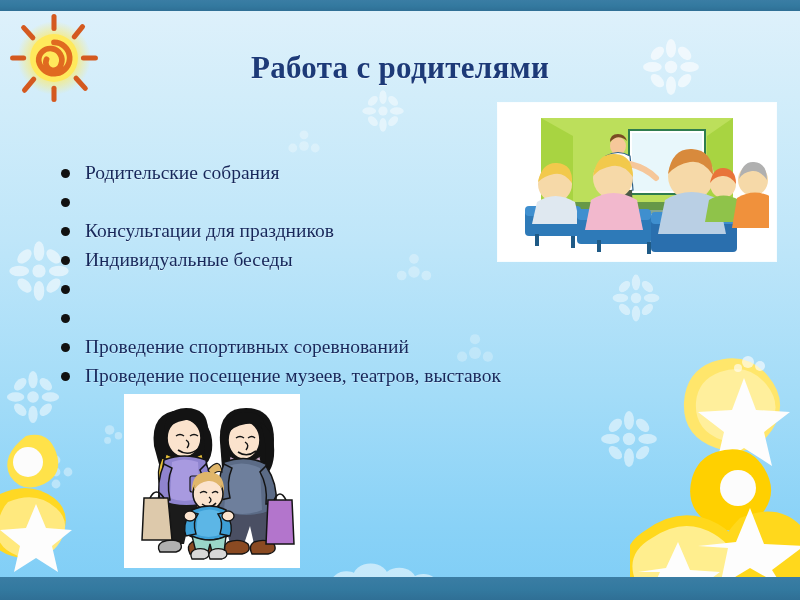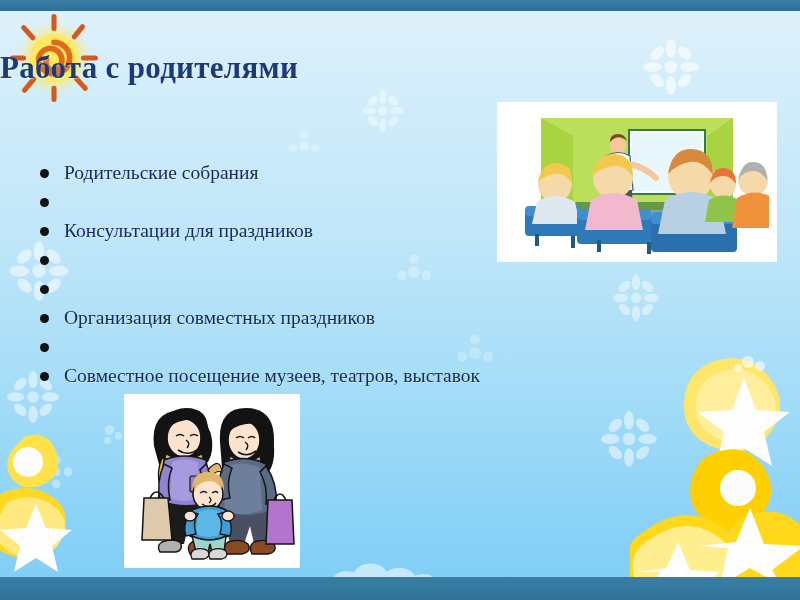--- a/index.html
+++ b/index.html
@@ -48,34 +48,34 @@
     height: 92px;
     z-index: 6;
   }
 
   
   .title {
     position: absolute;
     top: 50px;
     left: 0;
     width: 800px;
-    text-align: left;
+    text-align: center;
     z-index: 12;
     color: #1d3a78;
     font-size: 31px;
     font-weight: bold;
     letter-spacing: 0.3px;
     font-family: "Liberation Serif", "DejaVu Serif", serif;
     text-shadow: 0 1px 1px rgba(255,255,255,0.55);
   }
 
   
   .bullets {
     position: absolute;
-    left: 36px;
+    left: 57px;
     top: 158px;
     z-index: 12;
     margin: 0;
     padding: 0;
     list-style: none;
     width: 640px;
   }
   .bullets li {
     position: relative;
     padding-left: 28px;
@@ -344,34 +344,35 @@
     </li>
     <li>
       <span class="bullet-dot"></span>
     </li>
     <li>
       <span class="bullet-dot"></span>
       <span>Консультации для праздников</span>
     </li>
     <li>
       <span class="bullet-dot"></span>
-    </li>
-    <li>
-      <span class="bullet-dot"></span>
-    </li>
-    <li>
-      <span class="bullet-dot"></span>
-      <span>Организация совместных праздников</span>
-    </li>
-    <li>
-      <span class="bullet-dot"></span>
-    </li>
-    <li>
-      <span class="bullet-dot"></span>
-      <span>Совместное посещение музеев, театров, выставок</span>
+      <span>Индивидуальные беседы</span>
+    </li>
+    <li>
+      <span class="bullet-dot"></span>
+    </li>
+    <li>
+      <span class="bullet-dot"></span>
+    </li>
+    <li>
+      <span class="bullet-dot"></span>
+      <span>Проведение спортивных соревнований</span>
+    </li>
+    <li>
+      <span class="bullet-dot"></span>
+      <span>Проведение посещение музеев, театров, выставок</span>
     </li>
   </ul>
 
   <div class="photo photo-meeting">
     <svg width="272" height="152" viewBox="0 0 272 152">
 
       <rect x="0" y="0" width="272" height="152" fill="#ffffff"></rect>
       <polygon points="16,8 256,8 256,128 16,128" fill="#ffffff"></polygon>
 
       <polygon points="40,12 232,12 232,104 40,104" fill="#bcdf5b"></polygon>

